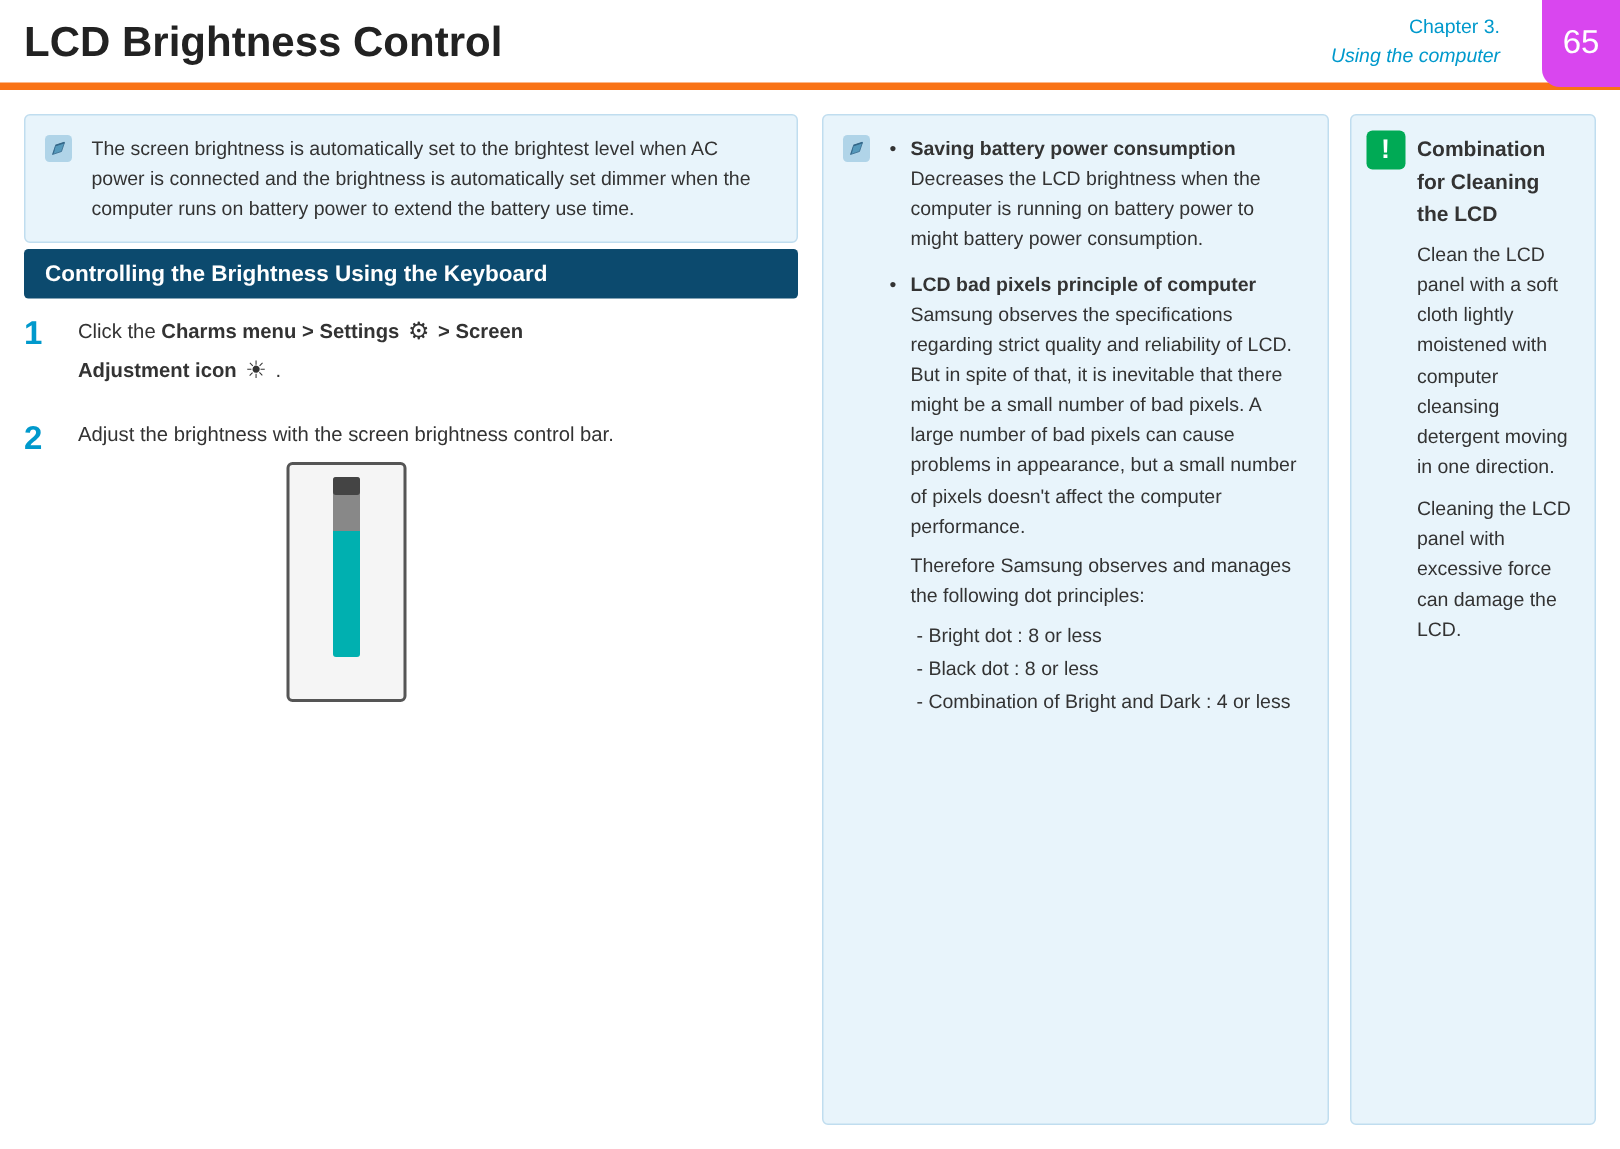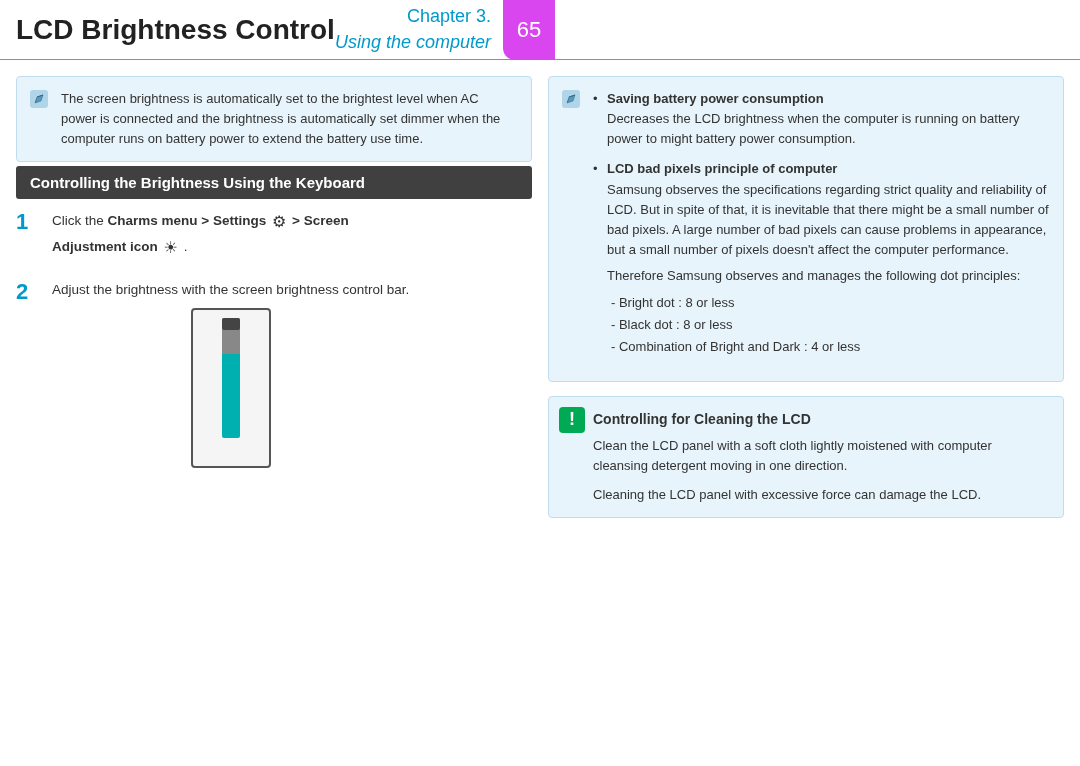--- a/index.html
+++ b/index.html
@@ -10,41 +10,42 @@
       height: 766px;
       overflow: hidden;
       font-size: 14px;
       color: #222;
     }
 
     
     .header {
       display: flex;
       align-items: center;
+      justify-content: space-between;
       padding: 0 0 0 16px;
       background: #fff;
-      border-bottom: 1px solid #f97316;
+      border-bottom: 5px solid #f97316;
       height: 60px;
     }
     .header-title {
       font-size: 28px;
       font-weight: bold;
       color: #222;
     }
     .header-right {
       display: flex;
       align-items: center;
       gap: 0;
     }
     .chapter-info {
       text-align: right;
       color: #0099cc;
-      font-size: 18px;
+      font-size: 13px;
       line-height: 1.4;
-      padding-right: 12px;
+      padding-right: 28px;
     }
     .chapter-info .chapter-title {
       font-style: italic;
     }
     .page-badge {
       background: #d946ef;
       color: #fff;
       font-size: 22px;
       font-weight: normal;
       width: 52px;
@@ -68,21 +69,21 @@
       flex: 1;
       display: flex;
       flex-direction: column;
       gap: 4px;
     }
 
     
     .right-col {
       flex: 1;
       display: flex;
-      flex-direction: column;
+      flex-direction: row;
       gap: 14px;
     }
 
     
     .note-box {
       background: #e8f4fb;
       border: 1px solid #c0ddef;
       border-radius: 4px;
       padding: 12px 14px 12px 44px;
       position: relative;
@@ -93,21 +94,21 @@
     .note-box .note-icon {
       position: absolute;
       left: 10px;
       top: 10px;
       width: 26px;
       height: 26px;
     }
 
     
     .section-heading {
-      background: #404040;
+      background: #0c4a6e;
       color: #fff;
       font-weight: bold;
       font-size: 15px;
       padding: 8px 14px;
       border-radius: 3px;
     }
 
     
     .steps {
       display: flex;
@@ -353,20 +354,20 @@
             <p>- Bright dot : 8 or less</p>
             <p>- Black dot  : 8 or less</p>
             <p>- Combination of Bright and Dark : 4 or less</p>
           </div>
         </li>
       </ul>
     </div>
 
     <div class="instruction-box">
       <div class="warn-icon">!</div>
-      <div class="inst-title">Controlling for Cleaning the LCD</div>
+      <div class="inst-title">Combination for Cleaning the LCD</div>
       <p>Clean the LCD panel with a soft cloth lightly moistened with computer cleansing detergent moving in one direction.</p>
       <p>Cleaning the LCD panel with excessive force can damage the LCD.</p>
     </div>
 
   </div>
 
 </div>
 
 </body></html>

